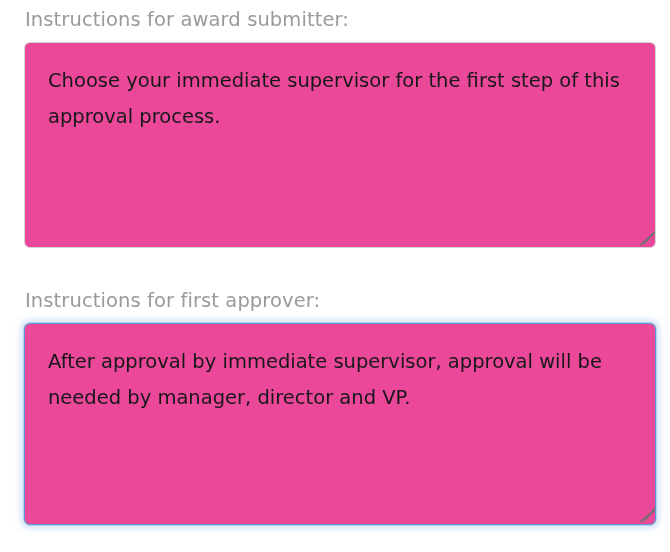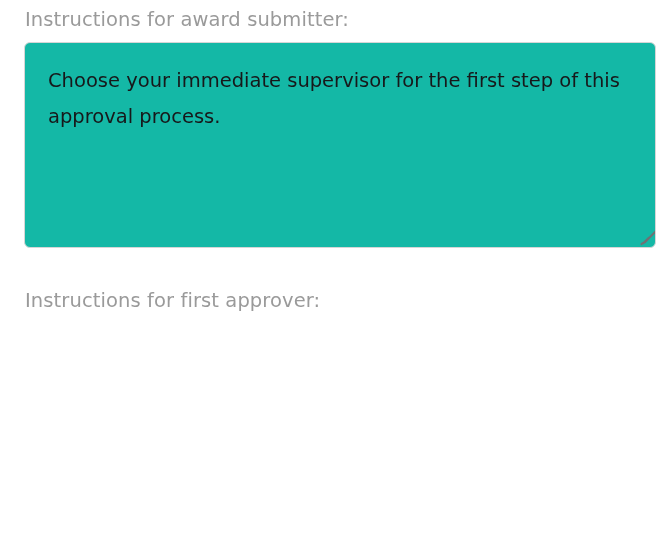--- a/index.html
+++ b/index.html
@@ -49,21 +49,21 @@
     margin-left: 24px;
     width: 632px;
     box-sizing: border-box;
   }
 
   .textarea-box {
     position: relative;
     box-sizing: border-box;
     width: 632px;
     height: 206px;
-    background: #14b8a6;
+    background: #ec4899;
     border: 1px solid #d6d6d6;
     border-radius: 6px;
     padding: 20px 22px 10px 23px;
     font-family: "DejaVu Sans", "Liberation Sans", sans-serif;
     font-size: 19.5px;
     line-height: 36px;
     color: #17181a;
     overflow: hidden;
     word-wrap: break-word;
     white-space: normal;
@@ -133,15 +133,25 @@
           <span class="l l2"></span>
           <span class="l l3"></span>
         </span>
       </div>
     </div>
   </div>
 
   <div class="field-group approver">
     <label class="field-label">Instructions for first approver:</label>
 
+    <div class="textarea-wrap">
+      <div class="textarea-box focused">
+        <span class="textarea-text">After approval by immediate supervisor, approval will be needed by manager, director and VP.</span>
+        <span class="resize-grip">
+          <span class="l l1"></span>
+          <span class="l l2"></span>
+          <span class="l l3"></span>
+        </span>
+      </div>
+    </div>
   </div>
 
 </div>
 
 </body></html>

